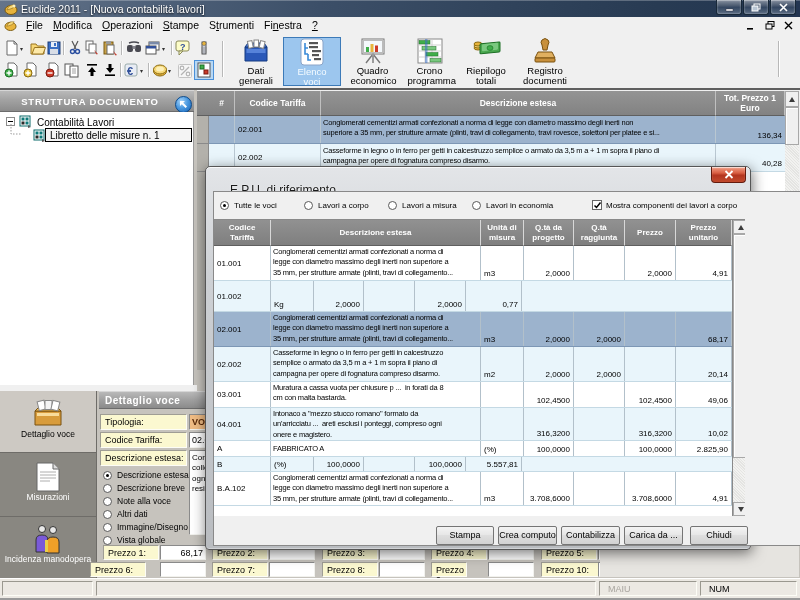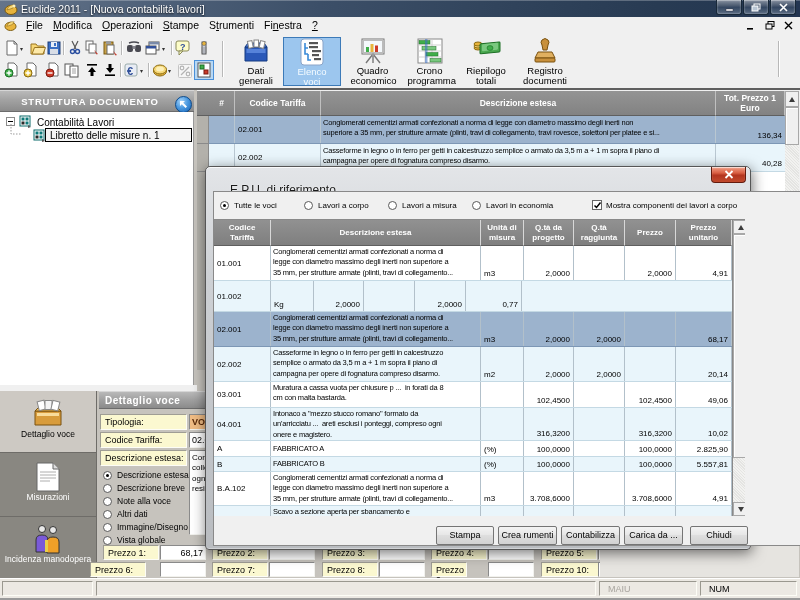--- a/index.html
+++ b/index.html
@@ -780,61 +780,51 @@
           <div class="g-c1">A</div>
             <div class="g-c2 pre" style="line-height:13px">FABBRICATO A</div>
             <div class="g-c3">(%)</div>
             <div class="g-num g-q1">100,0000</div>
             <div class="g-num g-q2"></div>
             <div class="g-num g-re">100,0000</div>
             <div class="g-num g-pr">2.825,90</div>
         </div>
         <div class="g-row alt" style="top:237px;height:15px">
           <div class="g-c1">B</div>
-            <div class="g-c2 pre" style="line-height:12px">FABBRICATO B</div>
             <div class="g-c3">(%)</div>
             <div class="g-num g-q1">100,0000</div>
             <div class="g-num g-q2"></div>
             <div class="g-num g-re">100,0000</div>
             <div class="g-num g-pr">5.557,81</div>
         </div>
         <div class="g-row" style="top:252px;height:34px">
           <div class="g-c1">B.A.102</div>
             <div class="g-c2 pre">Conglomerati cementizi armati confezionati a norma di
 legge con diametro massimo degli inerti non superiore a
 35 mm, per strutture armate (plinti, travi di collegamento...</div>
             <div class="g-c3">m3</div>
             <div class="g-num g-q1">3.708,6000</div>
             <div class="g-num g-q2"></div>
             <div class="g-num g-re">3.708,6000</div>
             <div class="g-num g-pr">4,91</div>
         </div>
-        <div class="g-row alt" style="top:286px;height:11px">
-          <div class="g-c1"></div>
-            <div class="g-c2 pre">Scavo a sezione aperta per sbancamento e</div>
-            <div class="g-c3"></div>
-            <div class="g-num g-q1"></div>
-            <div class="g-num g-q2"></div>
-            <div class="g-num g-re"></div>
-            <div class="g-num g-pr"></div>
-        </div>
 
         <div class="dlg-grid-sb">
           <div class="sb-btn" style="left:0;top:0;width:15px;height:14px">
               <span class="arr arr-up"></span>
             </div>
           <div class="sb-thumb" style="left:0;top:14px;width:15px;height:224px"></div>
           <div class="sb-track" style="left:0;top:238px;width:15px;height:44px"></div>
           <div class="sb-btn" style="left:0;top:282px;width:15px;height:14px">
               <span class="arr arr-dn"></span>
             </div>
         </div>
       </div>
 
       <div class="dlg-btn" style="left:222px;width:58px">Stampa</div>
-      <div class="dlg-btn" style="left:284px;width:59px">Crea rumenti</div>
+      <div class="dlg-btn" style="left:284px;width:59px">Crea computo</div>
       <div class="dlg-btn" style="left:347px;width:59px">Contabilizza</div>
       <div class="dlg-btn" style="left:410px;width:59px">Carica da ...</div>
       <div class="dlg-btn" style="left:476px;width:58px">Chiudi</div>
     </div>
   </div>
 
 </div>
 
 </body></html>

